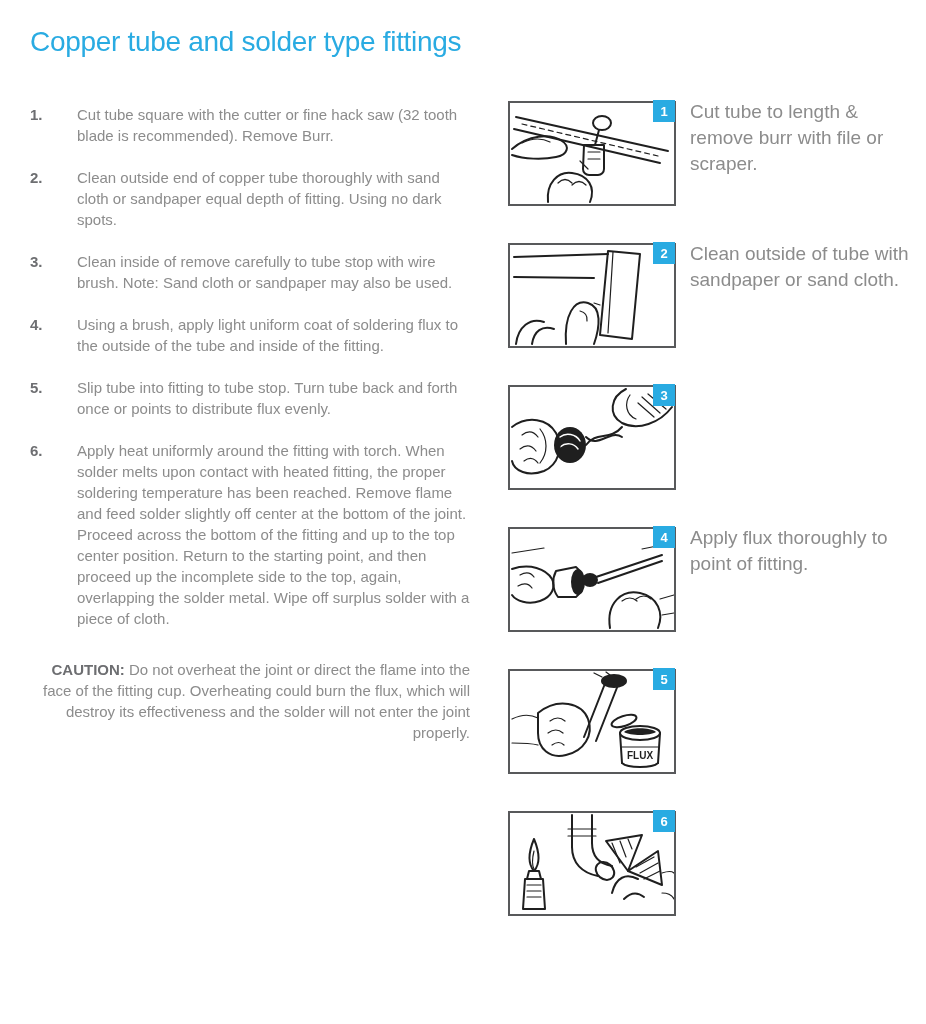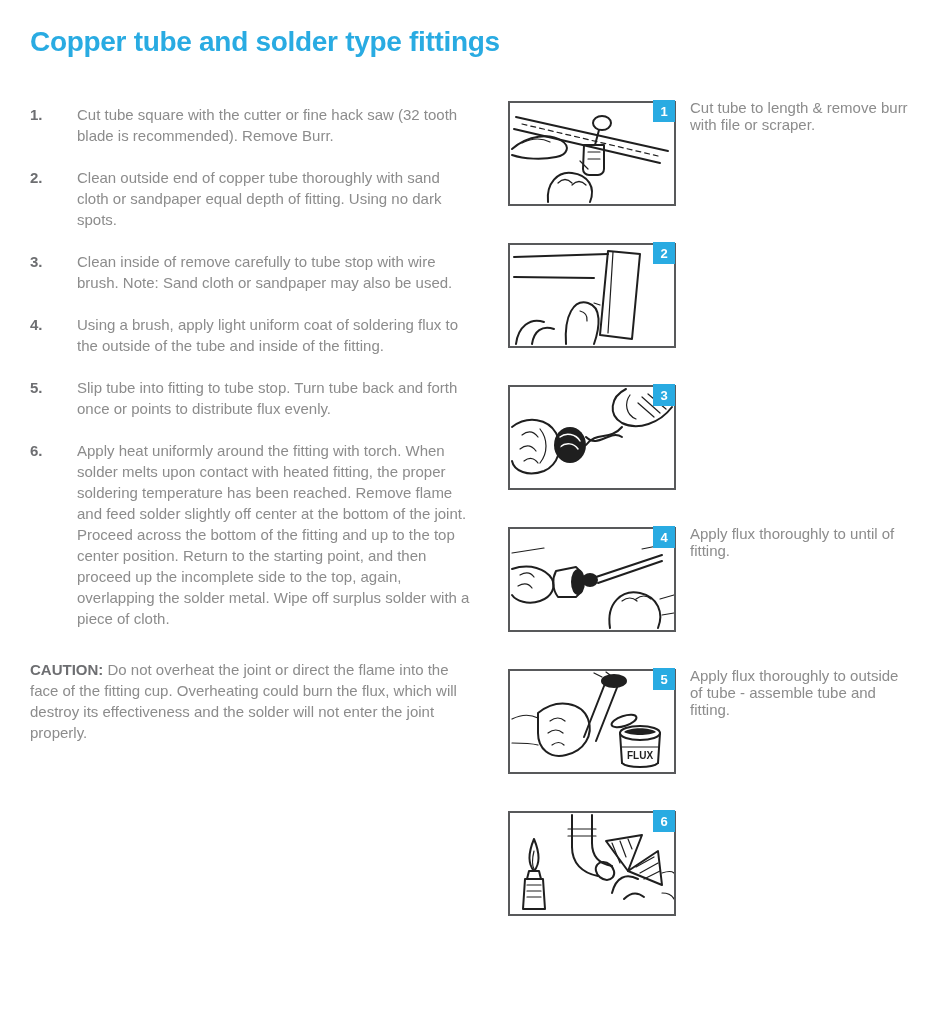--- a/index.html
+++ b/index.html
@@ -12,35 +12,35 @@
   html,body{margin:0;padding:0;}
   body{
     width:926px;height:1024px;
     background:#ffffff;
     font-family:"Liberation Sans", sans-serif;
     position:relative;
     overflow:hidden;
   }
   .page-title{
     position:absolute;left:30px;top:26px;margin:0;
-    font-size:28px;font-weight:700;letter-spacing:-0.3px;
+    font-size:28px;font-weight:400;letter-spacing:-0.3px;
     color:var(--accent);
   }
   
   .instructions{
     position:absolute;left:30px;top:104px;width:440px;
     font-size:15px;line-height:21px;color:var(--body-text);
   }
   .instruction-item{display:flex;margin:0 0 21px 0;}
   .instruction-item .num{
     font-weight:700;color:var(--strong-text);
     width:19px;flex-shrink:0;
   }
   .instruction-item .txt{flex:1;margin-left:28px;}
-  .caution{margin:30px 0 0 0;}
+  .caution{margin:30px 0 0 0;text-align:right;}
   .caution .label{font-weight:700;color:var(--strong-text);}
   
   .steps{
     position:absolute;left:508px;top:101px;width:402px;
   }
   .step-row{display:flex;align-items:flex-start;margin:0 0 37px 0;}
   .figure{
     width:168px;height:105px;flex-shrink:0;
     border:2px solid var(--frame-border);
     position:relative;background:#fff;
@@ -48,21 +48,21 @@
   .figure svg{width:100%;height:100%;display:block;}
   .badge{
     position:absolute;top:-3px;right:-1px;
     width:22px;height:22px;
     background:var(--accent);color:#fff;
     font-size:13px;font-weight:700;
     display:flex;align-items:center;justify-content:center;
   }
   .caption{
     margin:-2px 0 0 14px;width:220px;
-    font-size:15px;line-height:17px;color:var(--body-text);
+    font-size:19px;line-height:26px;color:var(--body-text);
   }
   
   .art *{stroke:#1f1f1f;stroke-width:2;fill:none;stroke-linecap:round;stroke-linejoin:round;}
   .art .fill{fill:#1f1f1f;stroke:none;}
   .art .thin{stroke-width:1.2;}
   .art .white{stroke:#fff;stroke-width:1.5;}
   .art text{stroke:none;fill:#1f1f1f;font:700 10px "Liberation Sans", sans-serif;text-anchor:middle;}
 </style>
 </head>
 <body>
@@ -128,20 +128,21 @@
         <path d="M98,6 L130,9 L122,94 L90,90 Z"></path>
         <path class="thin" d="M103,7 L98,88"></path>
         <path d="M56,99 C54,70 64,54 78,58 C92,62 90,82 84,99"></path>
         <path class="thin" d="M70,66 q8,2 7,10"></path>
         <path d="M6,99 C8,82 20,72 34,77"></path>
         <path d="M22,99 C24,86 32,80 44,84"></path>
         <path class="thin" d="M90,60 L84,58"></path>
       </svg>
       <span class="badge">2</span>
     </div>
+    <p class="caption">Clean outside of tube with sandpaper or sand cloth.</p>
   </div>
 
   <div class="step-row">
     <div class="figure">
       <svg class="art" viewBox="0 0 164 101">
         <path d="M116,2 C100,10 98,28 112,36 C128,44 150,36 162,20"></path>
         <path class="thin" d="M120,8 C114,16 116,28 126,32"></path>
         <path class="thin" d="M132,10 L150,26 M138,7 L156,22 M128,16 L144,30"></path>
         <path d="M76,58 C86,44 100,54 112,40"></path>
         <path d="M76,50 C88,62 100,42 112,50"></path>
@@ -164,21 +165,21 @@
         <path d="M46,42 L66,38 C74,44 74,62 66,68 L48,68 C42,60 42,50 46,42 Z"></path>
         <ellipse class="fill" cx="68" cy="53" rx="7" ry="13"></ellipse>
         <ellipse class="fill" cx="80" cy="51" rx="8" ry="7"></ellipse>
         <path d="M86,48 L152,26 M88,54 L152,32"></path>
         <path d="M100,99 C96,74 112,60 130,64 C148,68 154,84 148,99"></path>
         <path class="thin" d="M112,72 q8,-6 15,0 M126,70 q8,-6 15,0"></path>
         <path class="thin" d="M150,70 L164,66 M152,86 L164,84"></path>
       </svg>
       <span class="badge">4</span>
     </div>
-    <p class="caption">Apply flux thoroughly to until of fitting.</p>
+    <p class="caption">Apply flux thoroughly to point of fitting.</p>
   </div>
 
   <div class="step-row">
     <div class="figure">
       <svg class="art" viewBox="0 0 164 101">
         <path d="M96,10 L74,66 M108,14 L86,70"></path>
         <ellipse class="fill" cx="104" cy="10" rx="13" ry="7"></ellipse>
         <path class="thin" d="M92,6 L84,2 M100,4 L96,1"></path>
         <path d="M28,42 C48,26 72,32 78,48 C84,64 74,80 56,84 C40,88 28,78 28,62 Z"></path>
         <path class="thin" d="M40,50 q8,-6 15,0 M38,62 q8,-6 15,0 M42,74 q7,-5 12,0"></path>
@@ -186,21 +187,20 @@
         <ellipse cx="130" cy="62" rx="20" ry="7"></ellipse>
         <path class="fill" d="M114,61 C120,56 140,56 146,61 C140,65 120,65 114,61 Z"></path>
         <path d="M110,62 L112,92 M150,62 L148,92"></path>
         <path d="M112,92 a19,6 0 0 0 36,0"></path>
         <path class="thin" d="M112,76 L148,76"></path>
         <text x="130" y="88">FLUX</text>
         <ellipse cx="114" cy="50" rx="13" ry="5" transform="rotate(-18 114 50)"></ellipse>
       </svg>
       <span class="badge">5</span>
     </div>
-    <p class="caption">Apply flux thoroughly to outside of tube - assemble tube and fitting.</p>
   </div>
 
   <div class="step-row">
     <div class="figure">
       <svg class="art" viewBox="0 0 164 101">
         <path d="M24,26 C19,38 17,50 24,58 C31,50 29,38 24,26 Z"></path>
         <path class="thin" d="M24,38 C22,46 22,52 24,56"></path>
         <path d="M19,58 L29,58 L31,66 L17,66 Z"></path>
         <path d="M15,66 L33,66 L35,96 L13,96 Z"></path>
         <path class="thin" d="M17,72 L31,72 M17,78 L31,78 M17,84 L31,84"></path>

